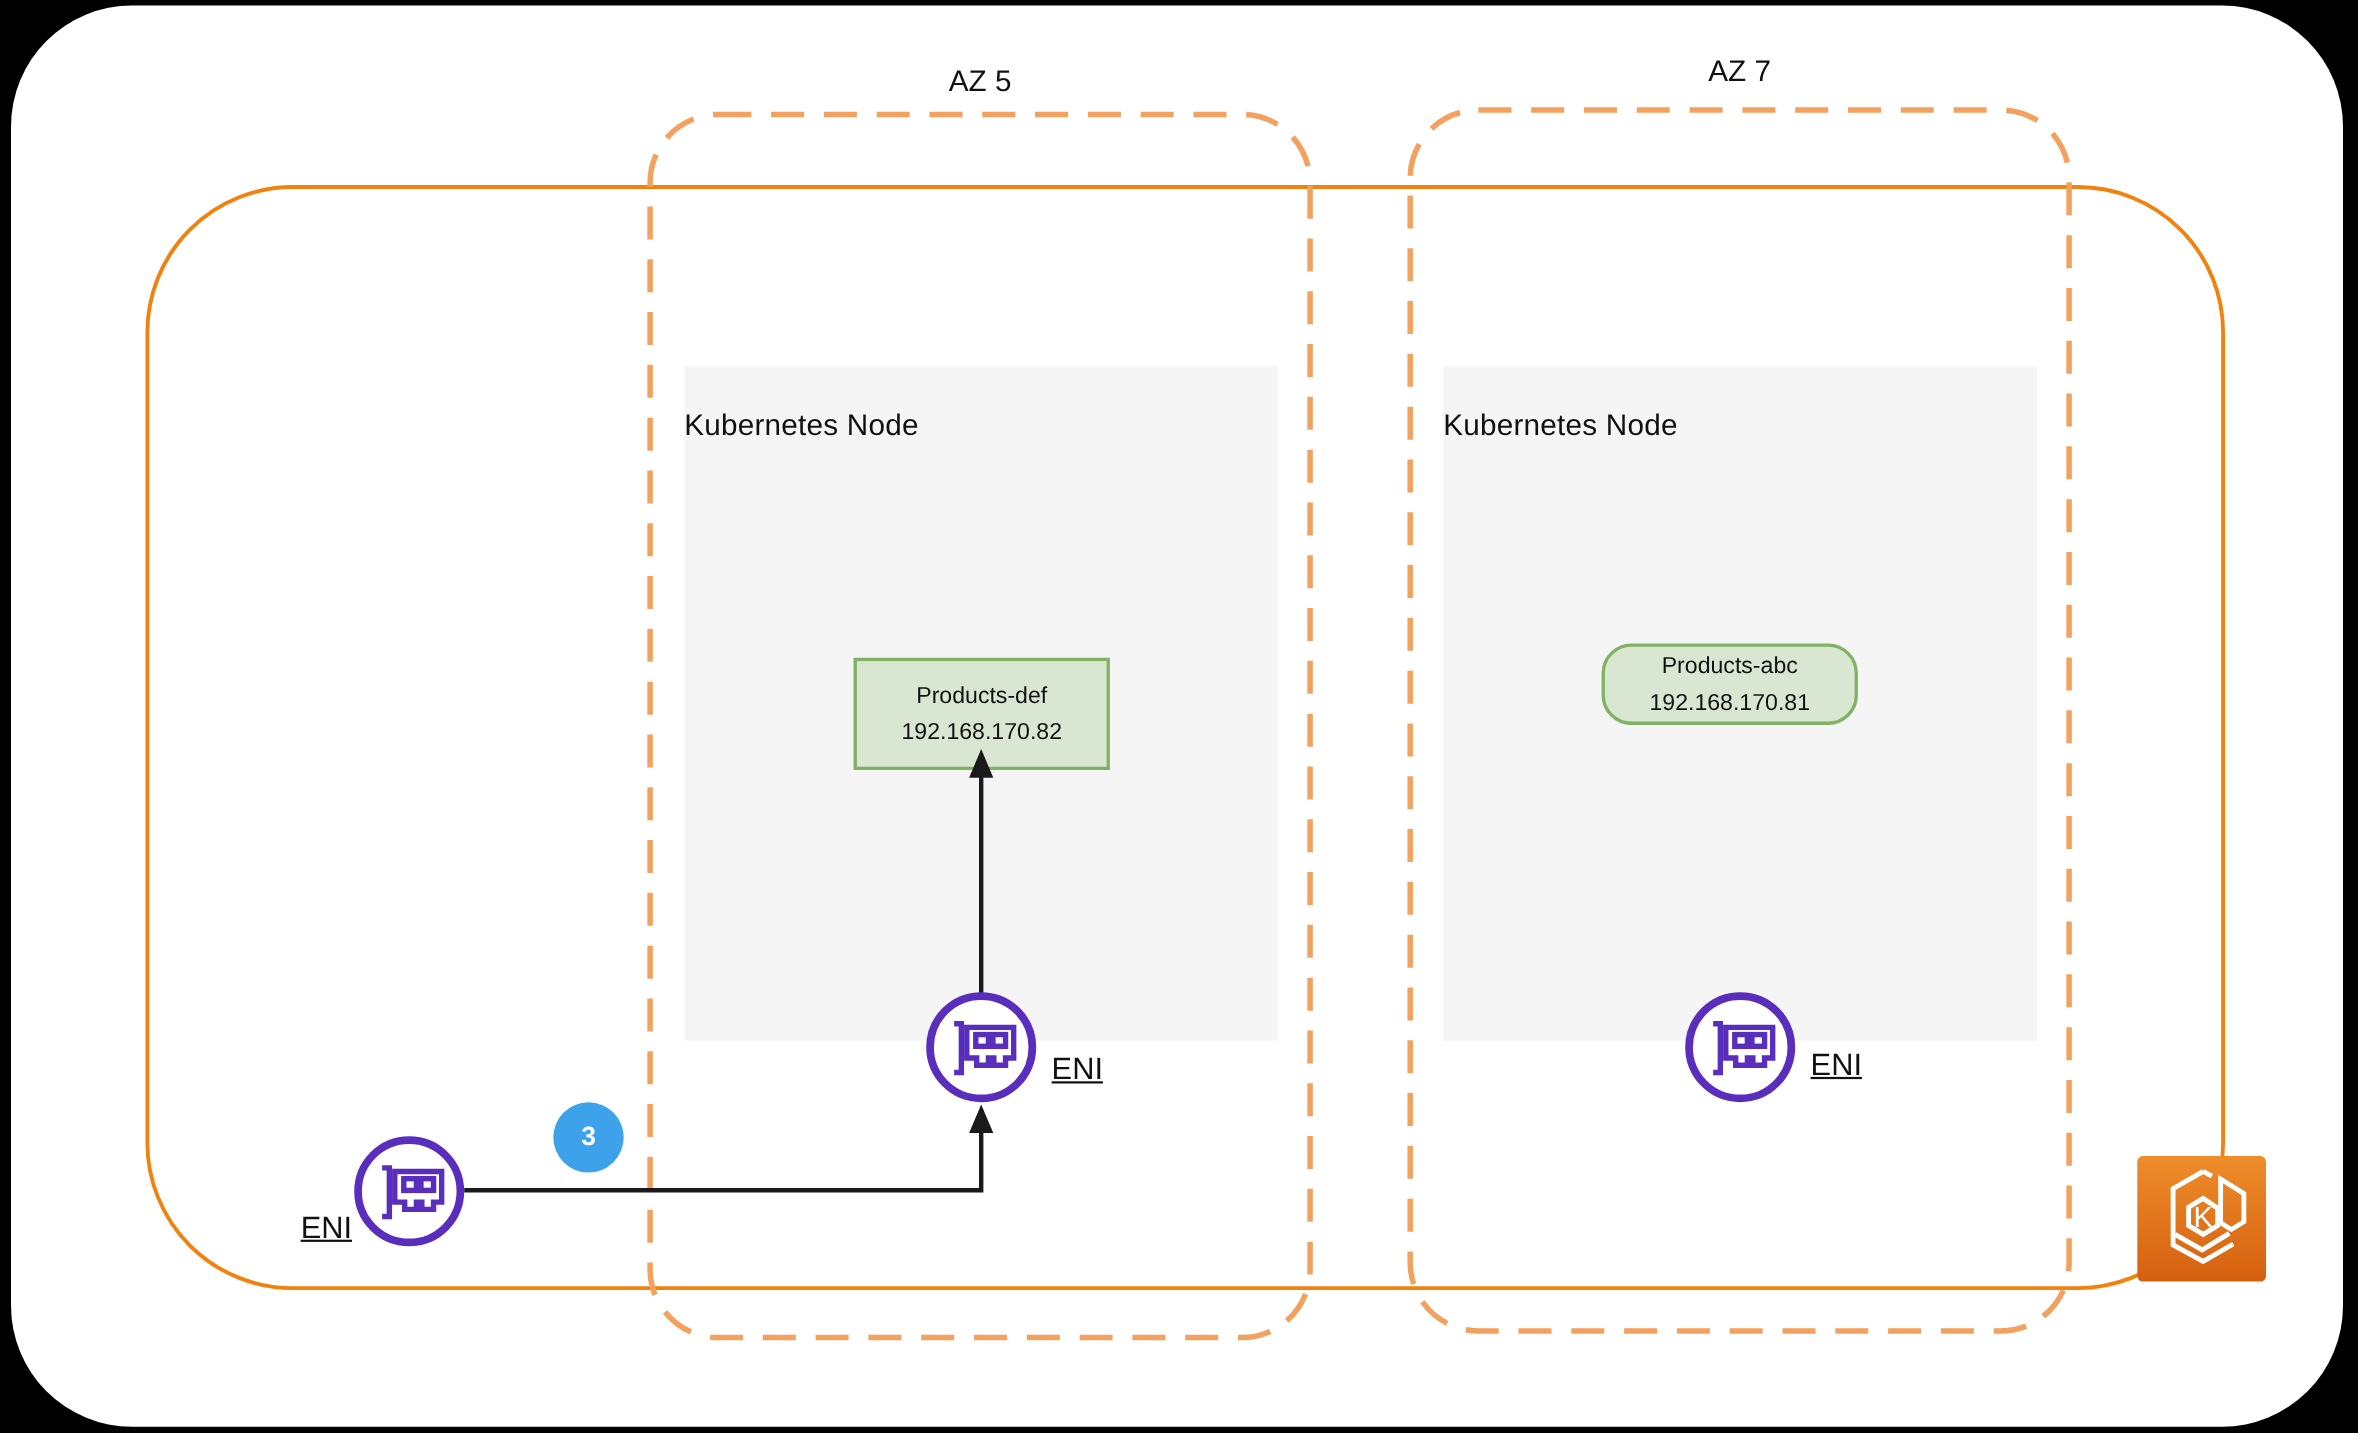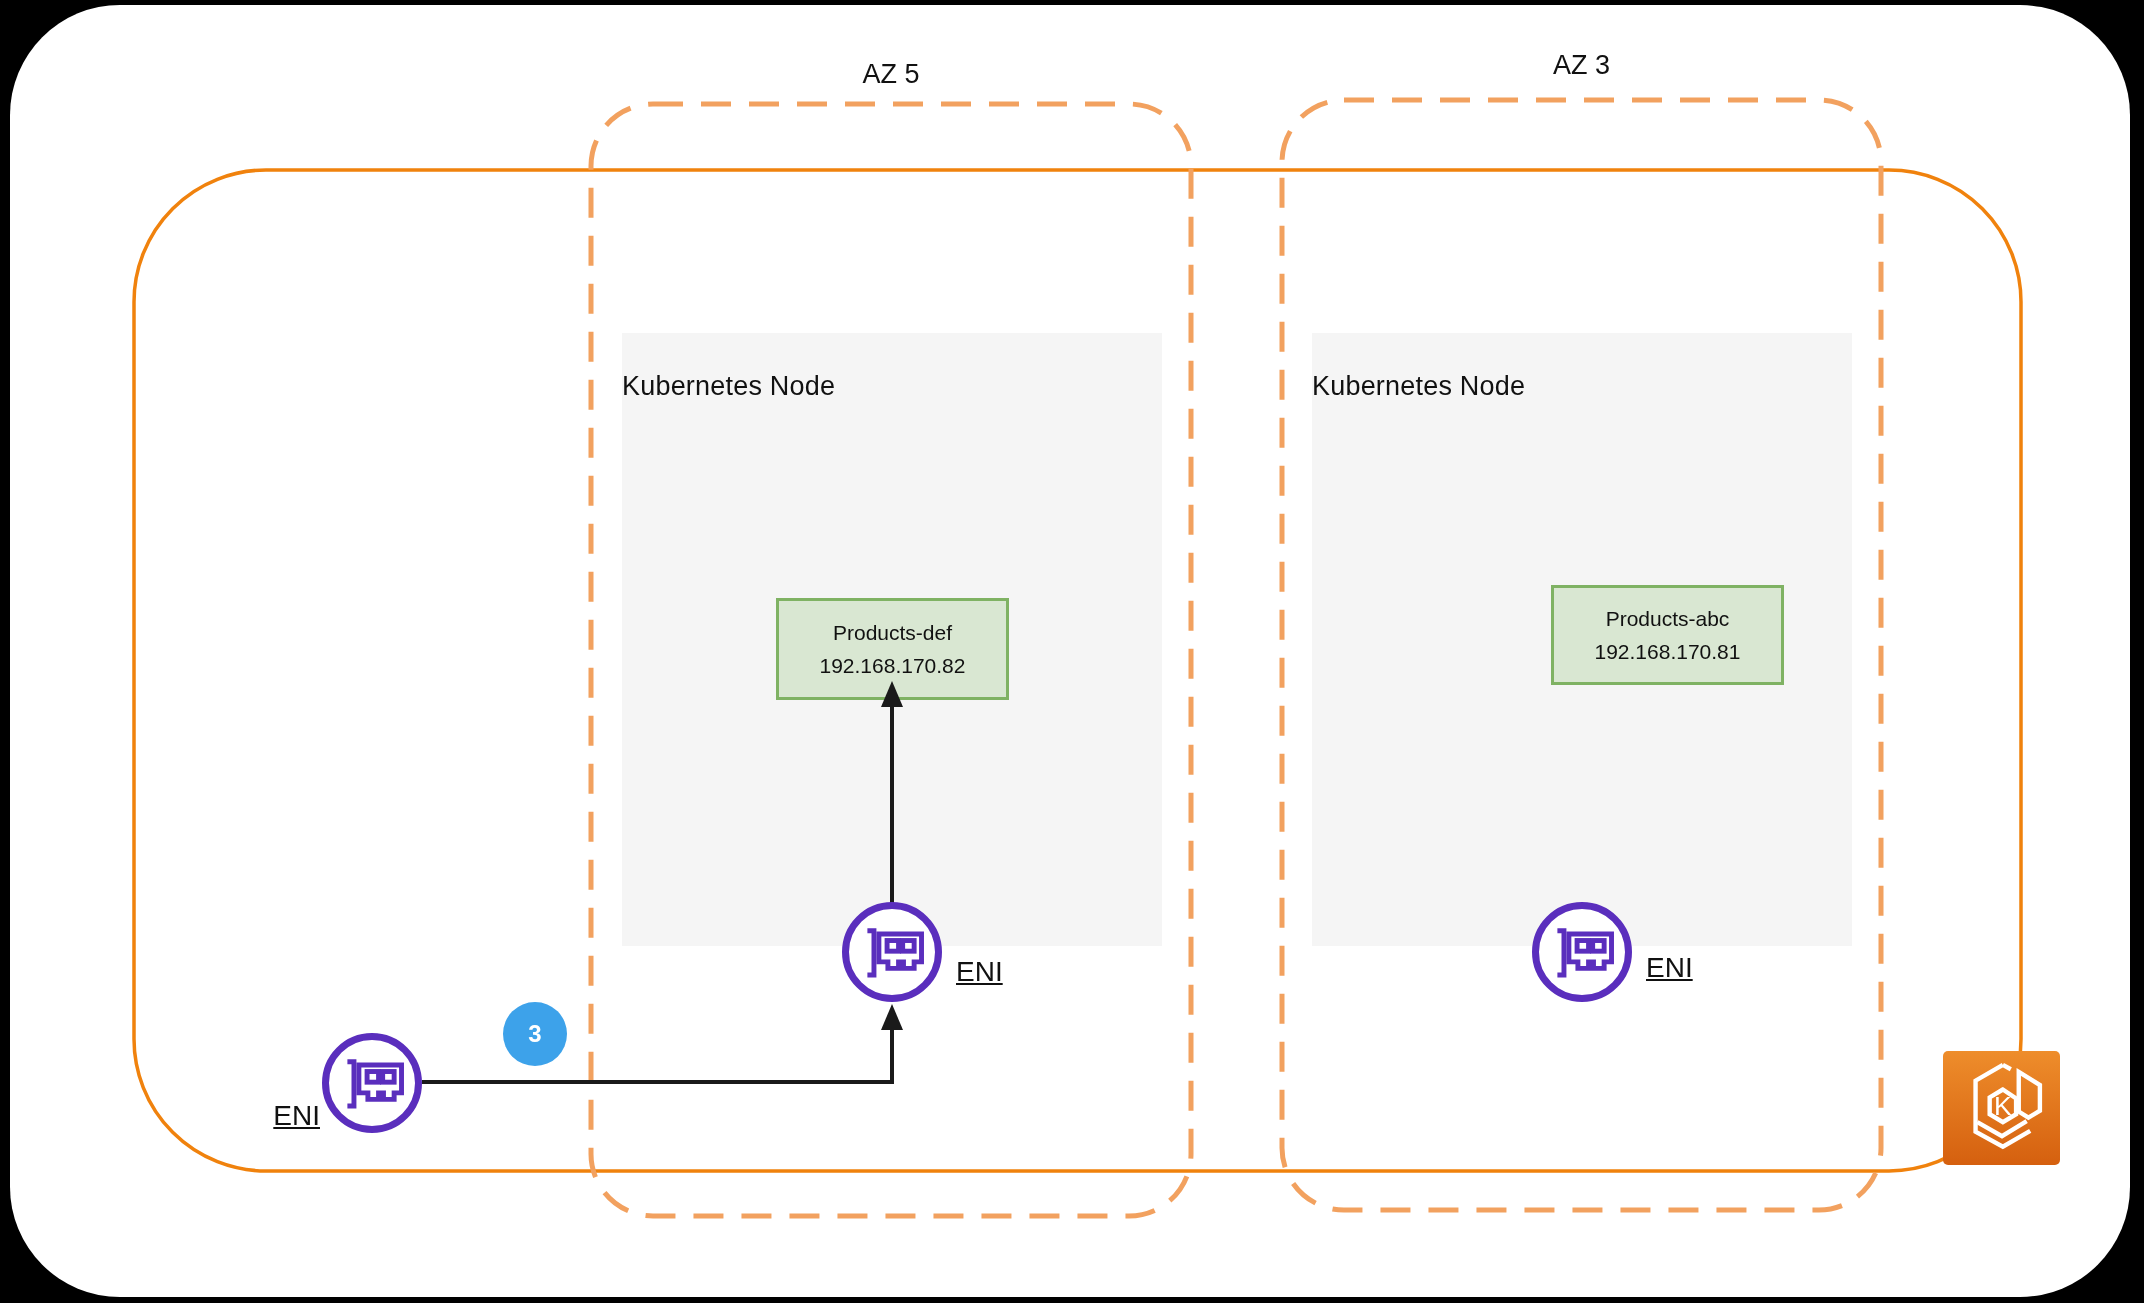--- a/index.html
+++ b/index.html
@@ -26,21 +26,21 @@
   .node-title{
     margin-top:38px; font-size:27px; color:var(--text); letter-spacing:.2px;
   }
   .pod{
     position:absolute; width:233px; box-sizing:border-box;
     background:var(--pod_fill); border:3px solid var(--pod_border);
     display:flex; flex-direction:column; justify-content:center; align-items:center; gap:9px;
     font-size:21px; color:var(--text);
   }
   .pod.left{left:776px; top:598px; height:102px;}
-  .pod.right{left:1551px; top:585px; height:100px;}
+  .pod.right{left:1456px; top:585px; height:74px;border-radius:27px;}
   .overlay{position:absolute; left:0; top:0; pointer-events:none;}
   .az-label{
     position:absolute; text-align:center; font-size:27px; color:var(--text);
   }
   .az-label.az2{left:591px; width:600px; top:59px;}
   .az-label.az3{left:1282px; width:599px; top:50px;}
   .eni{
     position:absolute; width:100px; height:100px; box-sizing:border-box;
     border:7px solid var(--eni_purple); border-radius:50%; background:#fff;
     display:flex; align-items:center; justify-content:center;
@@ -97,21 +97,21 @@
     <rect x="1282" y="100" width="599" height="1110" rx="62" ry="62" fill="none" stroke="var(--az_border)" stroke-width="5" stroke-dasharray="30 18"></rect>
 
     <polyline points="422,1082 892,1082 892,1028" fill="none" stroke="var(--connector)" stroke-width="4"></polyline>
     <polygon points="892,1004 881,1030 903,1030" fill="var(--connector)"></polygon>
 
     <line x1="892" y1="904" x2="892" y2="705" stroke="var(--connector)" stroke-width="4"></line>
     <polygon points="892,681 881,707 903,707" fill="var(--connector)"></polygon>
   </svg>
 
   <div class="az-label az2">AZ 5</div>
-  <div class="az-label az3">AZ 3</div>
+  <div class="az-label az3">AZ 7</div>
 
   <div class="eni bottomleft">
     <svg viewBox="0 0 100 100">
       <g fill="none" stroke="var(--eni_purple)" stroke-width="6">
         <path d="M20,24 H28 V78 H20"></path>
         <path d="M34,28 H86 V62 H77 V70 H64 V62 H58 V70 H45 V62 H34 Z"></path>
         <rect x="44" y="36" width="14" height="13"></rect>
         <rect x="63" y="36" width="14" height="13"></rect>
       </g>
     </svg>

